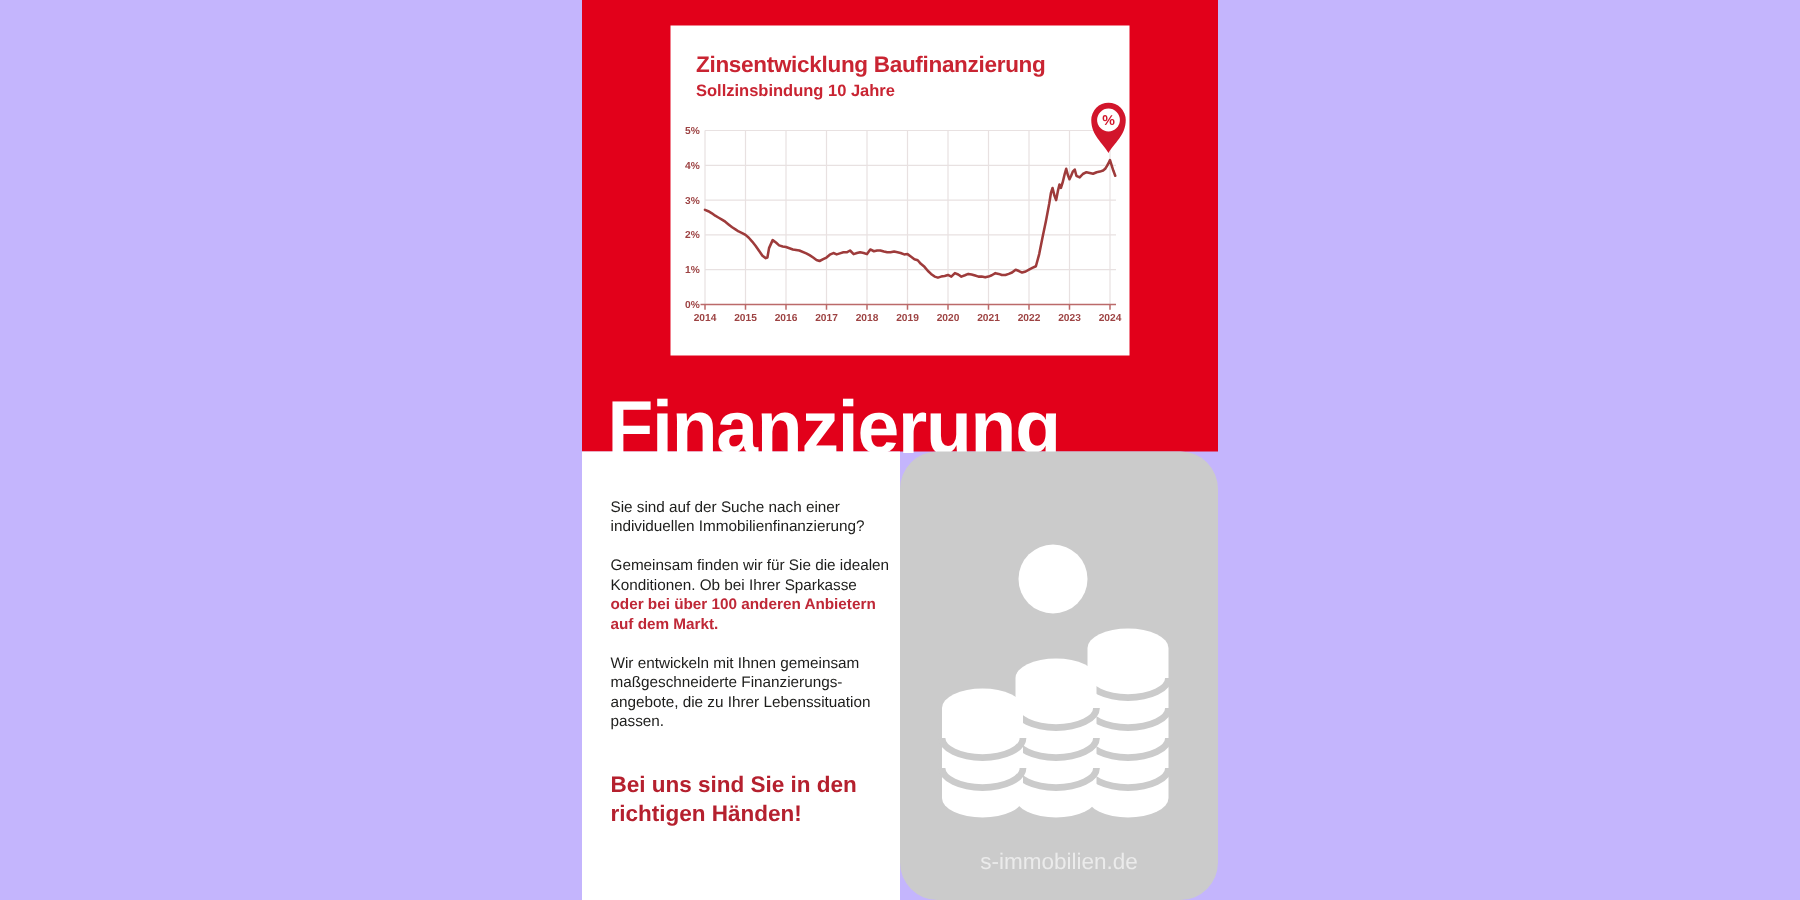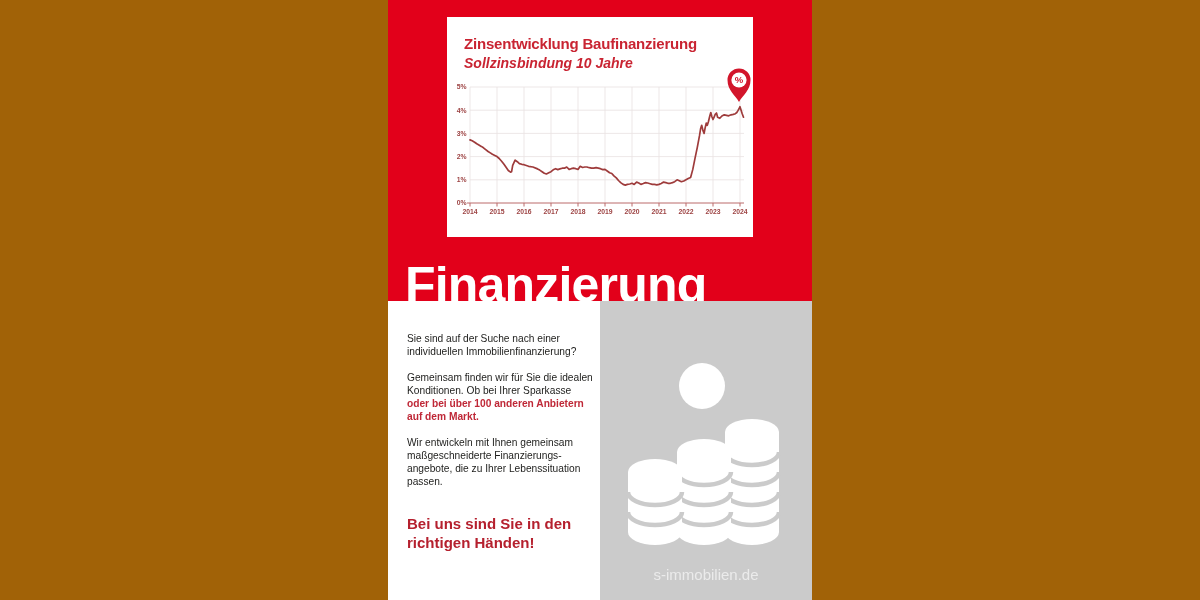--- a/index.html
+++ b/index.html
@@ -1,35 +1,35 @@
 <!DOCTYPE html>
 <html><head>
 <meta charset="utf-8">
 <style>
   html,body{margin:0;padding:0;background:#ffffff;}
-  .page{position:relative;width:1200px;height:600px;background:#a16207;overflow:hidden;
+  .page{position:relative;width:1200px;height:600px;background:#c4b5fd;overflow:hidden;
         font-family:"Liberation Sans",sans-serif;}
   .center-col{position:absolute;left:388px;top:0;width:424px;height:600px;}
 
   
   .hero{position:absolute;left:0;top:0;width:424px;height:301px;background:#e2001a;}
   .chart-card{position:absolute;left:59px;top:17px;width:306px;height:220px;background:#ffffff;}
   .chart-title{position:absolute;left:17px;top:18px;font-size:15px;font-weight:bold;color:#c92432;letter-spacing:-0.2px;}
-  .chart-subtitle{position:absolute;left:17px;top:38px;font-size:14px;font-weight:bold;color:#c92432;font-style:italic;}
+  .chart-subtitle{position:absolute;left:17px;top:38px;font-size:11px;font-weight:bold;color:#c92432;}
   .chart-svg{position:absolute;left:0;top:0;width:306px;height:220px;}
   .pin{position:absolute;left:279px;top:50px;width:26px;height:36px;}
   .hero-headline{position:absolute;left:17px;top:256px;font-size:50px;font-weight:bold;color:#ffffff;letter-spacing:-0.8px;}
 
   
   .lower{position:absolute;left:0;top:301px;width:424px;height:299px;display:flex;}
   .text-col{width:212px;height:299px;box-sizing:border-box;padding:31px 4px 0 19px;background:#ffffff;}
   .body-p{margin:0 0 13px 0;font-size:10.2px;line-height:1.28;color:#1d1d1b;white-space:pre-line;}
   .accent-red{color:#bf2837;font-weight:bold;}
   .closing{margin:27px 0 0 0;font-size:15px;line-height:1.22;font-weight:bold;color:#b5202e;white-space:pre-line;}
-  .gray-col{position:relative;width:212px;height:299px;background:#cbcbcb;}
+  .gray-col{position:relative;width:212px;height:299px;background:#cbcbcb;border-radius:25px;}
   .coins-svg{position:absolute;left:0;top:0;width:212px;height:299px;}
   .website{position:absolute;left:0;bottom:17px;width:100%;text-align:center;font-size:15px;color:#ebebeb;}
 </style>
 </head>
 <body>
 
 <div class="page">
   <div class="center-col">
 
     <div class="hero">

